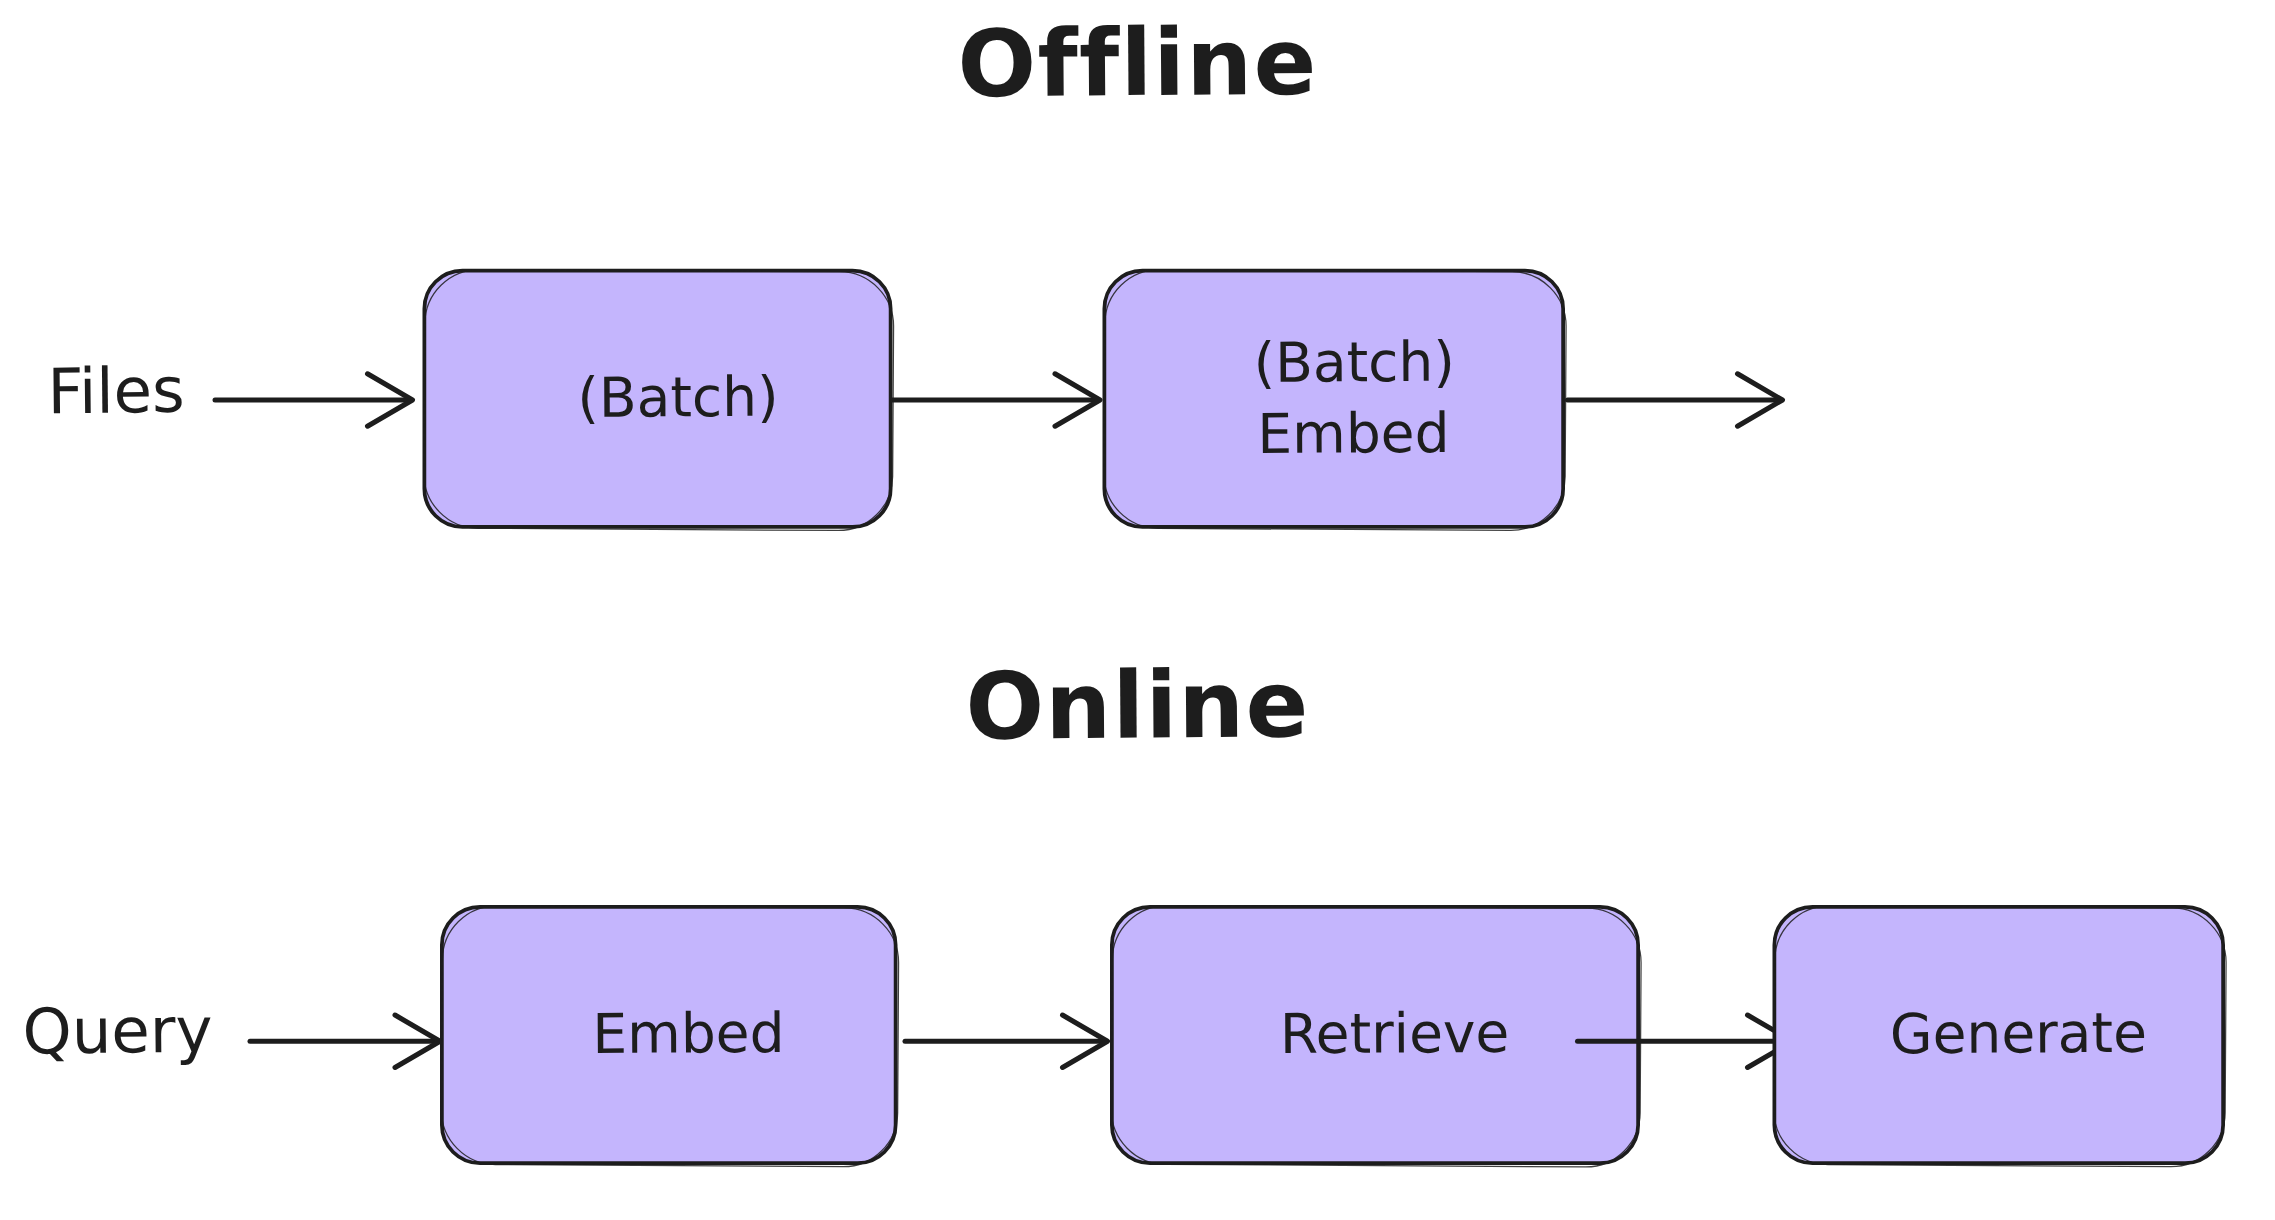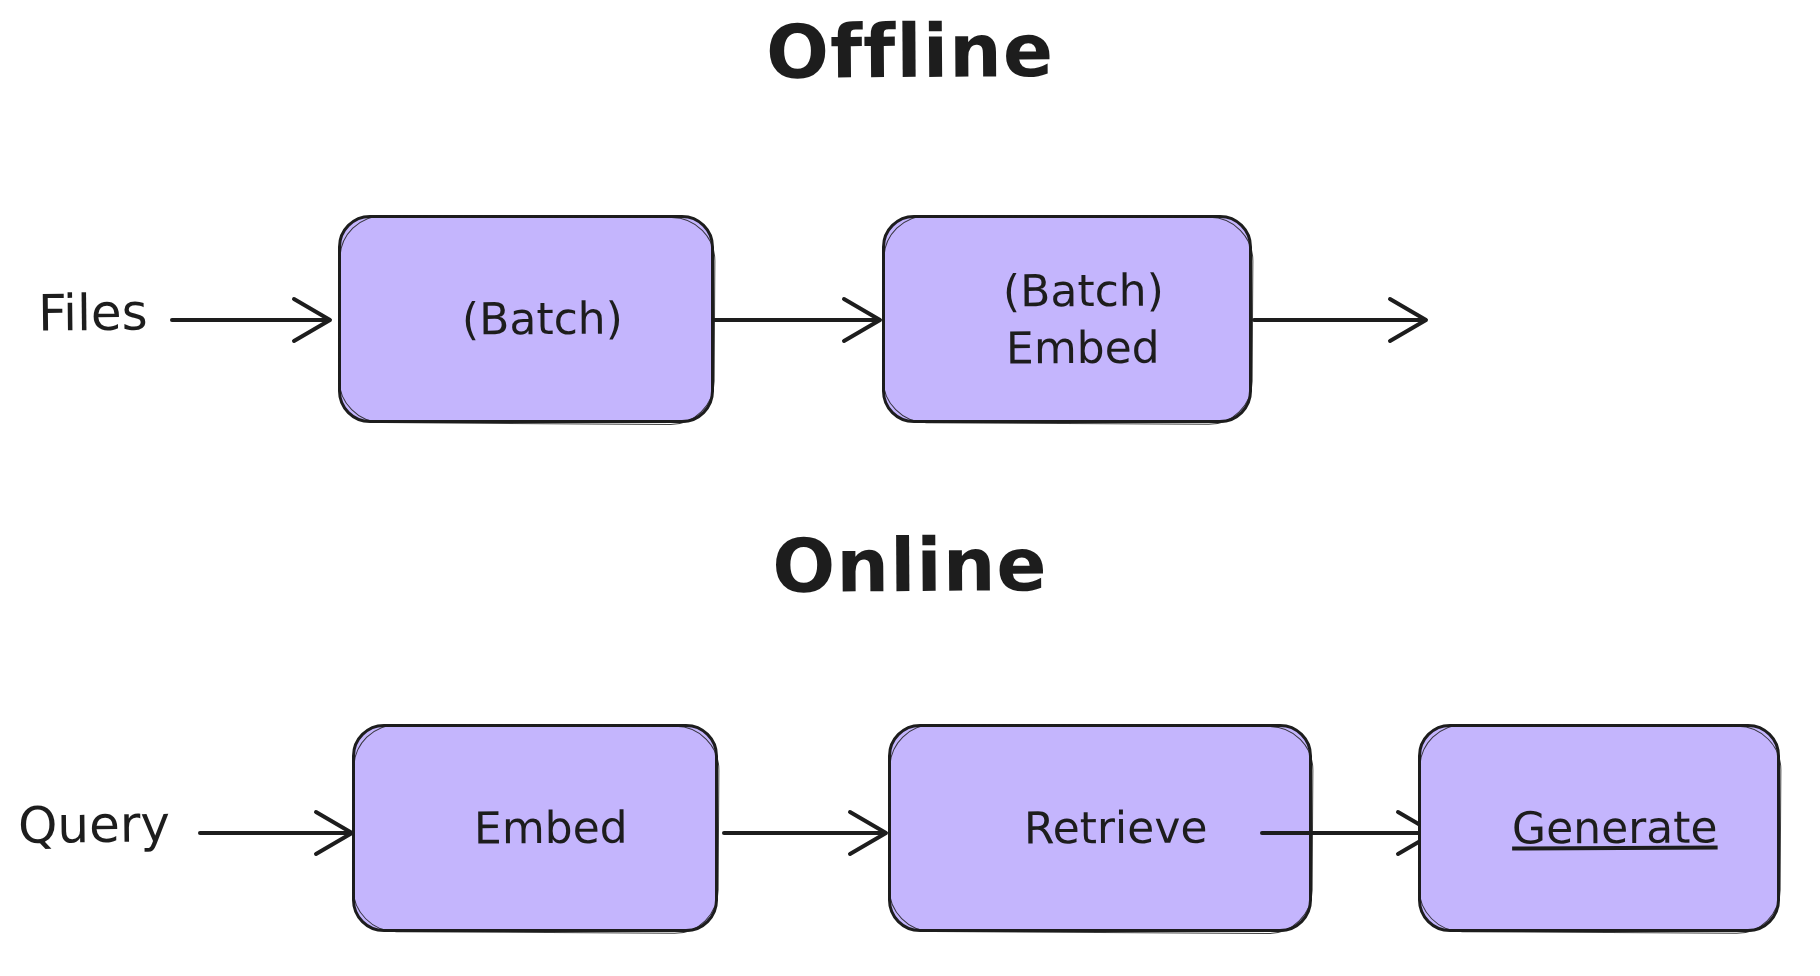--- a/index.html
+++ b/index.html
@@ -135,18 +135,18 @@
   <div class="node" style="left: 888px; top: 724px; width: 424px;">
     <div class="node-line">Retrieve</div>
     <div class="node-line"></div>
   </div>
 
   <svg class="arrow" style="left: 1260px; top: 809px;" width="180" height="48">
     <line x1="2" y1="24" x2="172" y2="24"></line>
     <polyline points="138,3 174,24 138,45"></polyline>
   </svg>
 
-  <div class="node" style="left: 1418px; top: 724px; width: 362px; text-decoration: underline;">
+  <div class="node" style="left: 1418px; top: 724px; width: 362px;">
     <div class="node-line">Generate</div>
     <div class="node-line"></div>
   </div>
 
 </div>
 
 </body></html>

